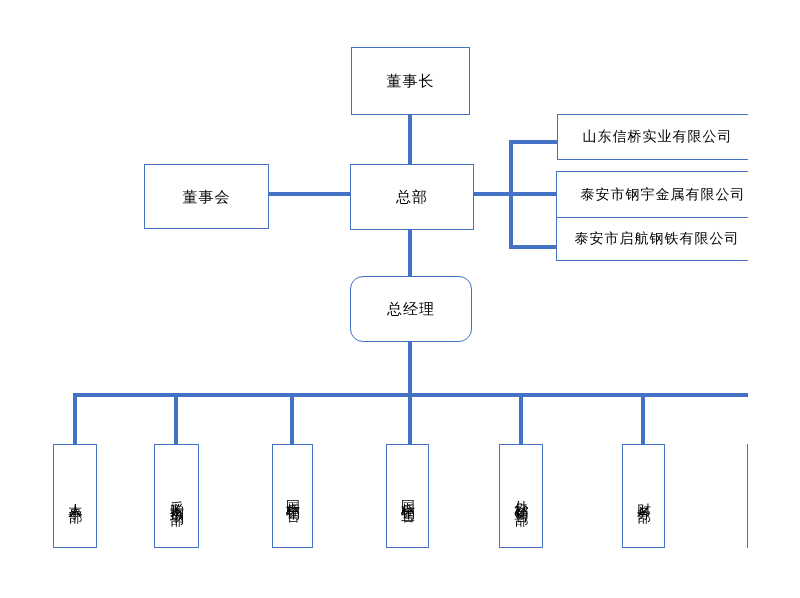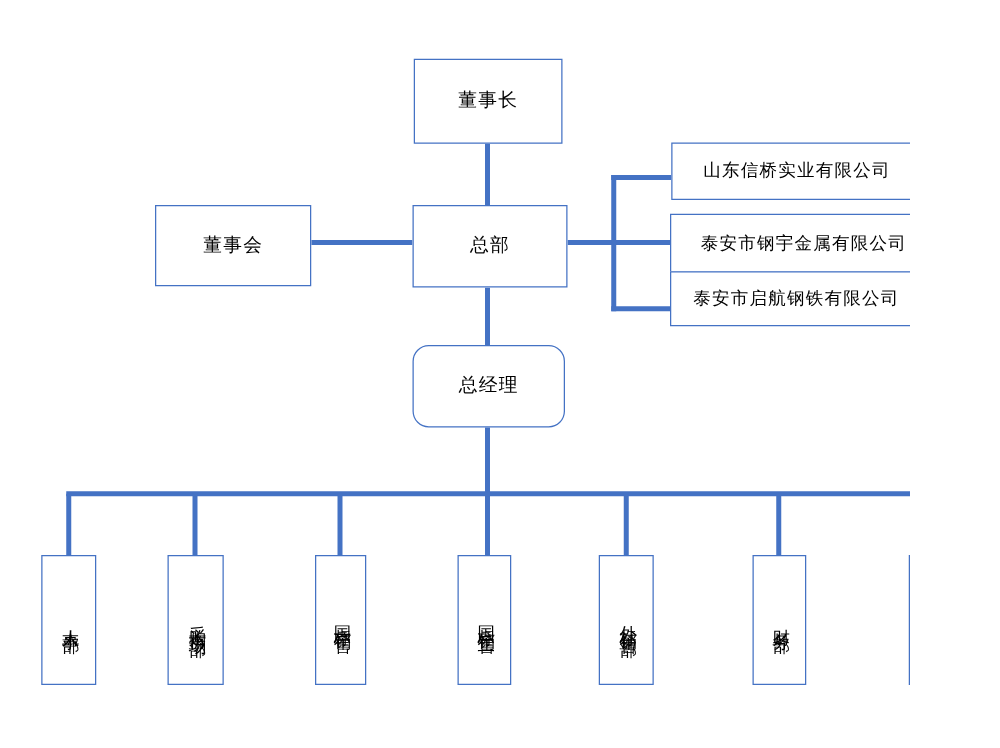--- a/index.html
+++ b/index.html
@@ -8,20 +8,21 @@
     background: #ffffff;
   }
   .canvas {
     position: relative;
     width: 728px;
     height: 598px;
     background: var(--bg, #ffffff);
     font-family: "Liberation Serif", serif;
     color: var(--text, #000000);
     overflow: hidden;
+    margin-left: 20px;
   }
   .node {
     position: absolute;
     box-sizing: border-box;
     border: 1.5px solid var(--border, #4472C4);
     background: var(--bg, #ffffff);
     display: flex;
     align-items: center;
     justify-content: center;
     text-align: center;

